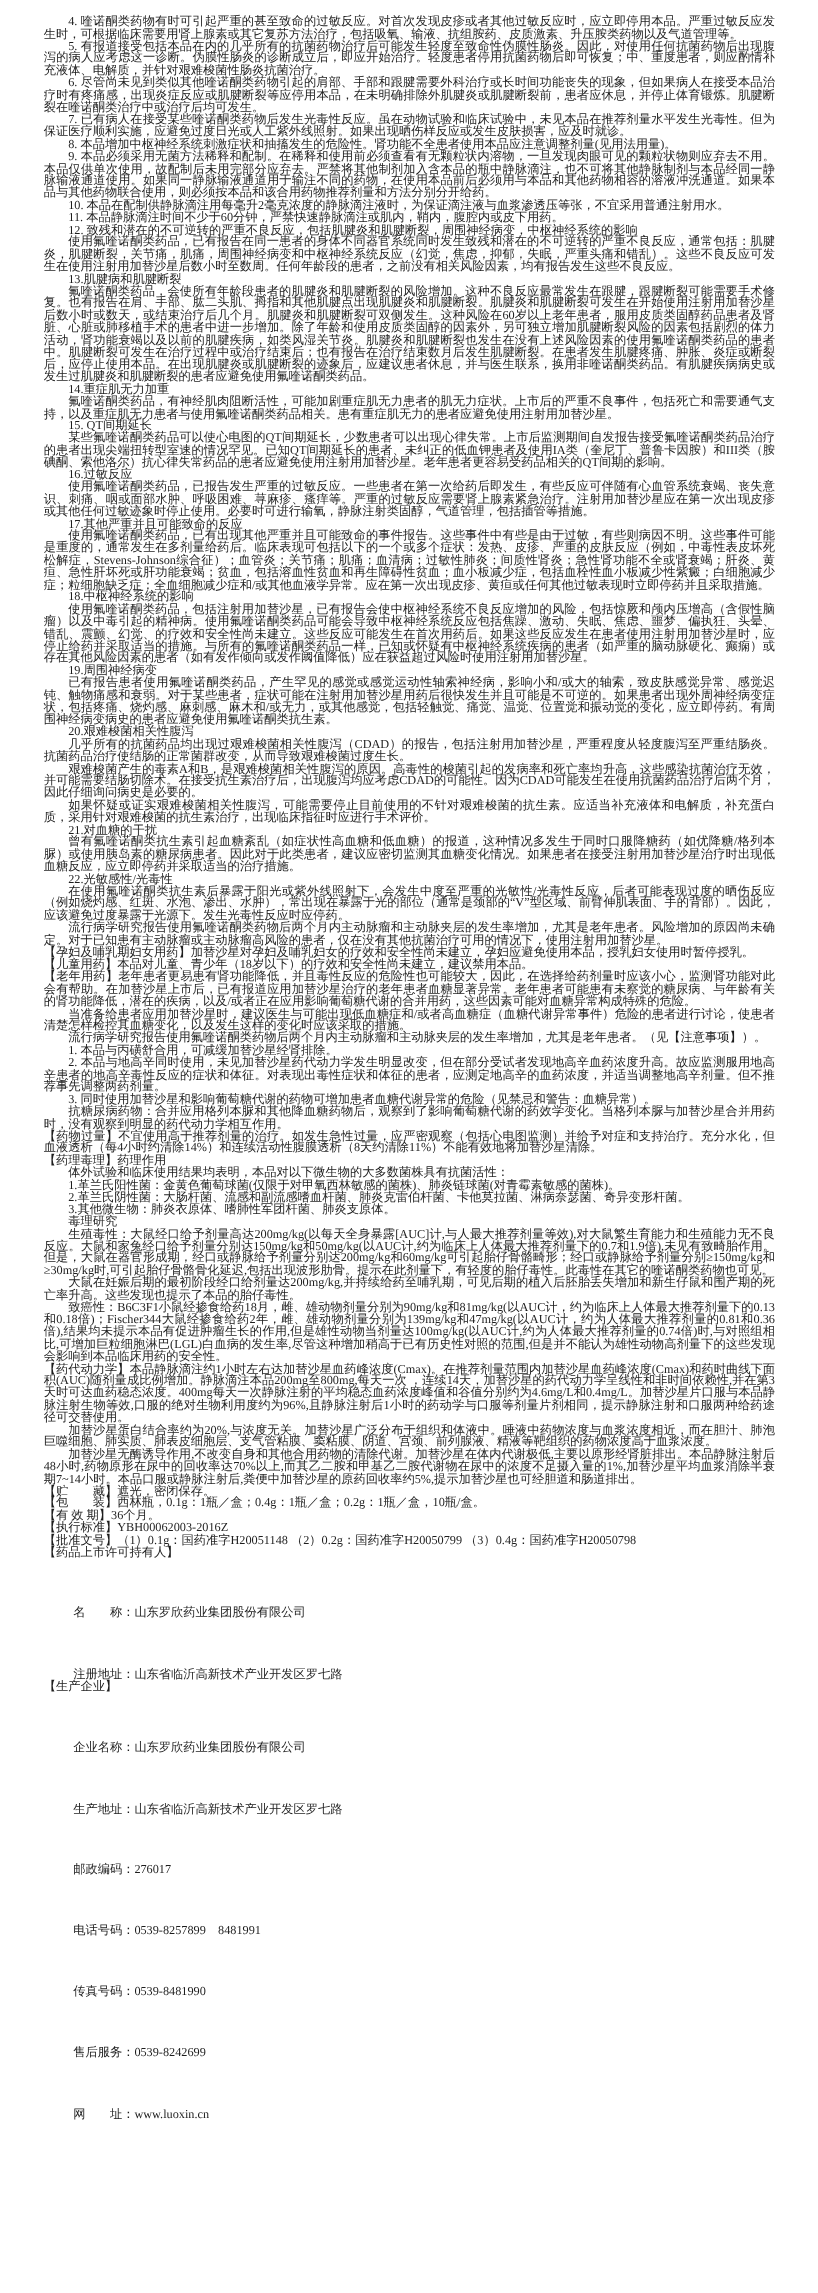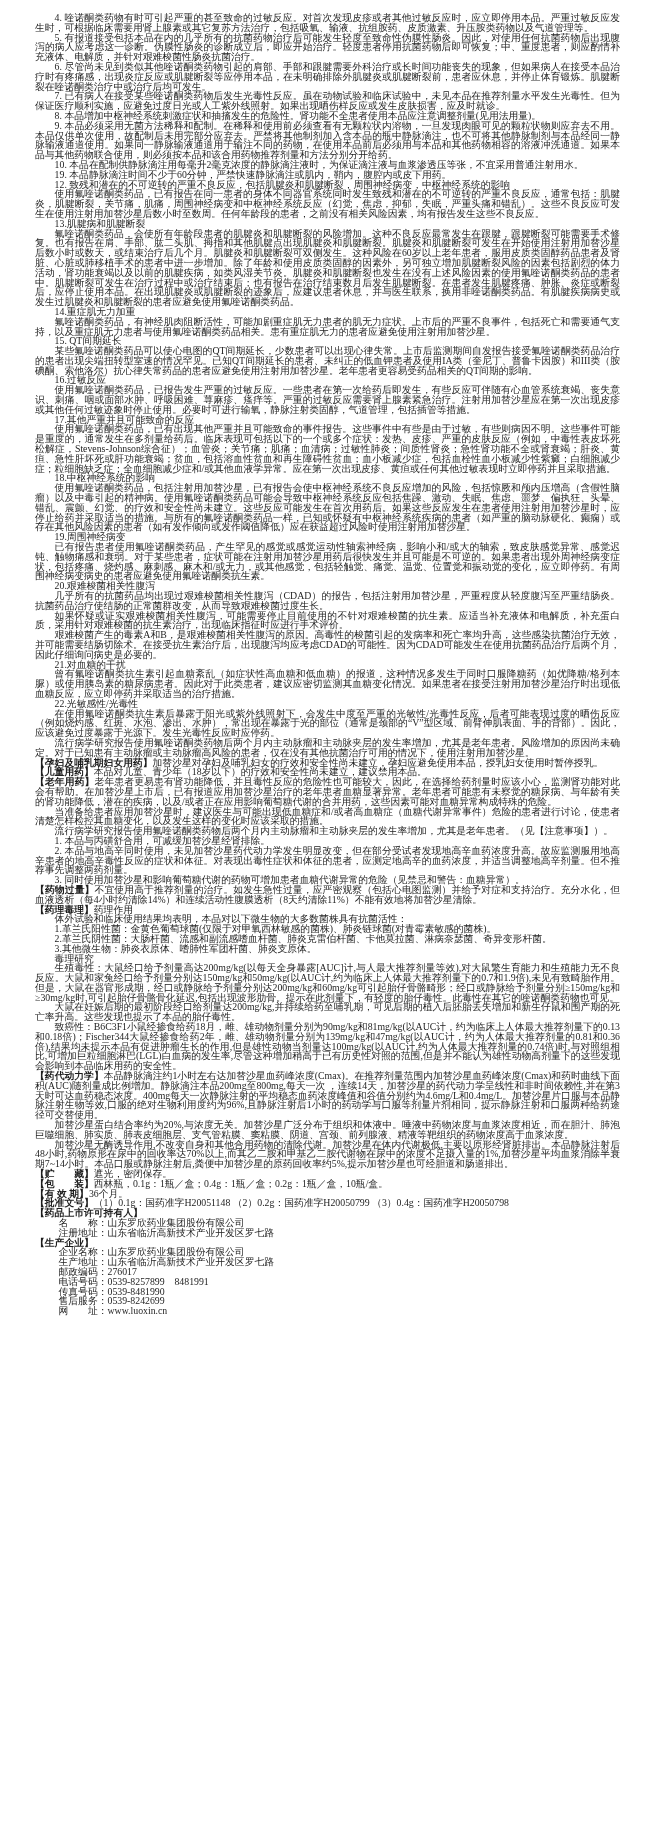--- a/index.html
+++ b/index.html
@@ -5,84 +5,86 @@
   html,body{margin:0;padding:0;background:#ffffff;}
   body{
     width:654px;height:1834px;box-sizing:border-box;
     padding:13px 34px 0 35px;
     font-family:"Liberation Serif","DejaVu Serif",serif;
     font-size:9.8px;line-height:9.8px;color:#1d1d1d;
     overflow:hidden;
   }
   #doc p{margin:0;text-align:justify;word-break:break-all;}
   #doc p.ind{text-indent:2em;}
-  #doc p.c{ text-indent:2.4em;}
-  #doc b{font-weight:bold;}
+  #doc p.c{ text-indent:2.4em;margin-top:39px;}
+  #doc b{font-weight:normal;}
 </style>
 </head>
 <body>
 
 <div id="doc">
     <p class="ind">4. 喹诺酮类药物有时可引起严重的甚至致命的过敏反应。对首次发现皮疹或者其他过敏反应时，应立即停用本品。严重过敏反应发生时，可根据临床需要用肾上腺素或其它复苏方法治疗，包括吸氧、输液、抗组胺药、皮质激素、升压胺类药物以及气道管理等。</p>
     <p class="ind">5. 有报道接受包括本品在内的几乎所有的抗菌药物治疗后可能发生轻度至致命性伪膜性肠炎。因此，对使用任何抗菌药物后出现腹泻的病人应考虑这一诊断。伪膜性肠炎的诊断成立后，即应开始治疗。轻度患者停用抗菌药物后即可恢复；中、重度患者，则应酌情补充液体、电解质，并针对艰难梭菌性肠炎抗菌治疗。</p>
     <p class="ind">6. 尽管尚未见到类似其他喹诺酮类药物引起的肩部、手部和跟腱需要外科治疗或长时间功能丧失的现象，但如果病人在接受本品治疗时有疼痛感，出现炎症反应或肌腱断裂等应停用本品，在未明确排除外肌腱炎或肌腱断裂前，患者应休息，并停止体育锻炼。肌腱断裂在喹诺酮类治疗中或治疗后均可发生。</p>
     <p class="ind">7. 已有病人在接受某些喹诺酮类药物后发生光毒性反应。虽在动物试验和临床试验中，未见本品在推荐剂量水平发生光毒性。但为保证医疗顺利实施，应避免过度日光或人工紫外线照射。如果出现晒伤样反应或发生皮肤损害，应及时就诊。</p>
     <p class="ind">8. 本品增加中枢神经系统刺激症状和抽搐发生的危险性。肾功能不全患者使用本品应注意调整剂量(见用法用量)。</p>
     <p class="ind">9. 本品必须采用无菌方法稀释和配制。在稀释和使用前必须查看有无颗粒状内溶物，一旦发现肉眼可见的颗粒状物则应弃去不用。本品仅供单次使用，故配制后未用完部分应弃去。严禁将其他制剂加入含本品的瓶中静脉滴注，也不可将其他静脉制剂与本品经同一静脉输液通道使用。如果同一静脉输液通道用于输注不同的药物，在使用本品前后必须用与本品和其他药物相容的溶液冲洗通道。如果本品与其他药物联合使用，则必须按本品和该合用药物推荐剂量和方法分别分开给药。</p>
     <p class="ind">10. 本品在配制供静脉滴注用每毫升2毫克浓度的静脉滴注液时，为保证滴注液与血浆渗透压等张，不宜采用普通注射用水。</p>
-    <p class="ind">19. 本品静脉滴注时间不少于60分钟，严禁快速静脉滴注或肌内，鞘内，腹腔内或皮下用药。</p>
+    <p class="ind">11. 本品静脉滴注时间不少于60分钟，严禁快速静脉滴注或肌内，鞘内，腹腔内或皮下用药。</p>
     <p class="ind">12. 致残和潜在的不可逆转的严重不良反应，包括肌腱炎和肌腱断裂，周围神经病变，中枢神经系统的影响</p>
     <p class="ind">使用氟喹诺酮类药品，已有报告在同一患者的身体不同器官系统同时发生致残和潜在的不可逆转的严重不良反应，通常包括：肌腱炎，肌腱断裂，关节痛，肌痛，周围神经病变和中枢神经系统反应（幻觉，焦虑，抑郁，失眠，严重头痛和错乱）。这些不良反应可发生在使用注射用加替沙星后数小时至数周。任何年龄段的患者，之前没有相关风险因素，均有报告发生这些不良反应。</p>
     <p class="ind">13.肌腱病和肌腱断裂</p>
     <p class="ind">氟喹诺酮类药品，会使所有年龄段患者的肌腱炎和肌腱断裂的风险增加。这种不良反应最常发生在跟腱，跟腱断裂可能需要手术修复。也有报告在肩、手部、肱二头肌、拇指和其他肌腱点出现肌腱炎和肌腱断裂。肌腱炎和肌腱断裂可发生在开始使用注射用加替沙星后数小时或数天，或结束治疗后几个月。肌腱炎和肌腱断裂可双侧发生。这种风险在60岁以上老年患者，服用皮质类固醇药品患者及肾脏、心脏或肺移植手术的患者中进一步增加。除了年龄和使用皮质类固醇的因素外，另可独立增加肌腱断裂风险的因素包括剧烈的体力活动，肾功能衰竭以及以前的肌腱疾病，如类风湿关节炎。肌腱炎和肌腱断裂也发生在没有上述风险因素的使用氟喹诺酮类药品的患者中。肌腱断裂可发生在治疗过程中或治疗结束后；也有报告在治疗结束数月后发生肌腱断裂。在患者发生肌腱疼痛、肿胀、炎症或断裂后，应停止使用本品。在出现肌腱炎或肌腱断裂的迹象后，应建议患者休息，并与医生联系，换用非喹诺酮类药品。有肌腱疾病病史或发生过肌腱炎和肌腱断裂的患者应避免使用氟喹诺酮类药品。</p>
     <p class="ind">14.重症肌无力加重</p>
     <p class="ind">氟喹诺酮类药品，有神经肌肉阻断活性，可能加剧重症肌无力患者的肌无力症状。上市后的严重不良事件，包括死亡和需要通气支持，以及重症肌无力患者与使用氟喹诺酮类药品相关。患有重症肌无力的患者应避免使用注射用加替沙星。</p>
     <p class="ind">15. QT间期延长</p>
     <p class="ind">某些氟喹诺酮类药品可以使心电图的QT间期延长，少数患者可以出现心律失常。上市后监测期间自发报告接受氟喹诺酮类药品治疗的患者出现尖端扭转型室速的情况罕见。已知QT间期延长的患者、未纠正的低血钾患者及使用IA类（奎尼丁、普鲁卡因胺）和III类（胺碘酮、索他洛尔）抗心律失常药品的患者应避免使用注射用加替沙星。老年患者更容易受药品相关的QT间期的影响。</p>
     <p class="ind">16.过敏反应</p>
     <p class="ind">使用氟喹诺酮类药品，已报告发生严重的过敏反应。一些患者在第一次给药后即发生，有些反应可伴随有心血管系统衰竭、丧失意识、刺痛、咽或面部水肿、呼吸困难、荨麻疹、瘙痒等。严重的过敏反应需要肾上腺素紧急治疗。注射用加替沙星应在第一次出现皮疹或其他任何过敏迹象时停止使用。必要时可进行输氧，静脉注射类固醇，气道管理，包括插管等措施。</p>
     <p class="ind">17.其他严重并且可能致命的反应</p>
     <p class="ind">使用氟喹诺酮类药品，已有出现其他严重并且可能致命的事件报告。这些事件中有些是由于过敏，有些则病因不明。这些事件可能是重度的，通常发生在多剂量给药后。临床表现可包括以下的一个或多个症状：发热、皮疹、严重的皮肤反应（例如，中毒性表皮坏死松解症，Stevens-Johnson综合征）；血管炎；关节痛；肌痛；血清病；过敏性肺炎；间质性肾炎；急性肾功能不全或肾衰竭；肝炎、黄疸、急性肝坏死或肝功能衰竭；贫血，包括溶血性贫血和再生障碍性贫血；血小板减少症，包括血栓性血小板减少性紫癜；白细胞减少症；粒细胞缺乏症；全血细胞减少症和/或其他血液学异常。应在第一次出现皮疹、黄疸或任何其他过敏表现时立即停药并且采取措施。</p>
     <p class="ind">18.中枢神经系统的影响</p>
     <p class="ind">使用氟喹诺酮类药品，包括注射用加替沙星，已有报告会使中枢神经系统不良反应增加的风险，包括惊厥和颅内压增高（含假性脑瘤）以及中毒引起的精神病。使用氟喹诺酮类药品可能会导致中枢神经系统反应包括焦躁、激动、失眠、焦虑、噩梦、偏执狂、头晕、错乱、震颤、幻觉、的疗效和安全性尚未建立。这些反应可能发生在首次用药后。如果这些反应发生在患者使用注射用加替沙星时，应停止给药并采取适当的措施。与所有的氟喹诺酮类药品一样，已知或怀疑有中枢神经系统疾病的患者（如严重的脑动脉硬化、癫痫）或存在其他风险因素的患者（如有发作倾向或发作阈值降低）应在获益超过风险时使用注射用加替沙星。</p>
     <p class="ind">19.周围神经病变</p>
     <p class="ind">已有报告患者使用氟喹诺酮类药品，产生罕见的感觉或感觉运动性轴索神经病，影响小和/或大的轴索，致皮肤感觉异常、感觉迟钝、触物痛感和衰弱。对于某些患者，症状可能在注射用加替沙星用药后很快发生并且可能是不可逆的。如果患者出现外周神经病变症状，包括疼痛、烧灼感、麻刺感、麻木和/或无力，或其他感觉，包括轻触觉、痛觉、温觉、位置觉和振动觉的变化，应立即停药。有周围神经病变病史的患者应避免使用氟喹诺酮类抗生素。</p>
     <p class="ind">20.艰难梭菌相关性腹泻</p>
     <p class="ind">几乎所有的抗菌药品均出现过艰难梭菌相关性腹泻（CDAD）的报告，包括注射用加替沙星，严重程度从轻度腹泻至严重结肠炎。抗菌药品治疗使结肠的正常菌群改变，从而导致艰难梭菌过度生长。</p>
+    <p class="ind">艰难梭菌产生的毒素A和B，是艰难梭菌相关性腹泻的原因。高毒性的梭菌引起的发病率和死亡率均升高，这些感染抗菌治疗无效，并可能需要结肠切除术。在接受抗生素治疗后，出现腹泻均应考虑CDAD的可能性。因为CDAD可能发生在使用抗菌药品治疗后两个月，因此仔细询问病史是必要的。</p>
     <p class="ind">如果怀疑或证实艰难梭菌相关性腹泻，可能需要停止目前使用的不针对艰难梭菌的抗生素。应适当补充液体和电解质，补充蛋白质，采用针对艰难梭菌的抗生素治疗，出现临床指征时应进行手术评价。</p>
-    <p class="ind">艰难梭菌产生的毒素A和B，是艰难梭菌相关性腹泻的原因。高毒性的梭菌引起的发病率和死亡率均升高，这些感染抗菌治疗无效，并可能需要结肠切除术。在接受抗生素治疗后，出现腹泻均应考虑CDAD的可能性。因为CDAD可能发生在使用抗菌药品治疗后两个月，因此仔细询问病史是必要的。</p>
     <p class="ind">21.对血糖的干扰</p>
     <p class="ind">曾有氟喹诺酮类抗生素引起血糖紊乱（如症状性高血糖和低血糖）的报道，这种情况多发生于同时口服降糖药（如优降糖/格列本脲）或使用胰岛素的糖尿病患者。因此对于此类患者，建议应密切监测其血糖变化情况。如果患者在接受注射用加替沙星治疗时出现低血糖反应，应立即停药并采取适当的治疗措施。</p>
     <p class="ind">22.光敏感性/光毒性</p>
     <p class="ind">在使用氟喹诺酮类抗生素后暴露于阳光或紫外线照射下，会发生中度至严重的光敏性/光毒性反应，后者可能表现过度的晒伤反应（例如烧灼感、红斑、水泡、渗出、水肿），常出现在暴露于光的部位（通常是颈部的“V”型区域、前臂伸肌表面、手的背部）。因此，应该避免过度暴露于光源下。发生光毒性反应时应停药。</p>
     <p class="ind">流行病学研究报告使用氟喹诺酮类药物后两个月内主动脉瘤和主动脉夹层的发生率增加，尤其是老年患者。风险增加的原因尚未确定。对于已知患有主动脉瘤或主动脉瘤高风险的患者，仅在没有其他抗菌治疗可用的情况下，使用注射用加替沙星。</p>
     <p><b>【孕妇及哺乳期妇女用药】</b>加替沙星对孕妇及哺乳妇女的疗效和安全性尚未建立，孕妇应避免使用本品，授乳妇女使用时暂停授乳。</p>
     <p><b>【儿童用药】</b>本品对儿童、青少年（18岁以下）的疗效和安全性尚未建立，建议禁用本品。</p>
     <p><b>【老年用药】</b>老年患者更易患有肾功能降低，并且毒性反应的危险性也可能较大，因此，在选择给药剂量时应该小心，监测肾功能对此会有帮助。在加替沙星上市后，已有报道应用加替沙星治疗的老年患者血糖显著异常。老年患者可能患有未察觉的糖尿病、与年龄有关的肾功能降低，潜在的疾病，以及/或者正在应用影响葡萄糖代谢的合并用药，这些因素可能对血糖异常构成特殊的危险。</p>
     <p class="ind">当准备给患者应用加替沙星时，建议医生与可能出现低血糖症和/或者高血糖症（血糖代谢异常事件）危险的患者进行讨论，使患者清楚怎样检控其血糖变化，以及发生这样的变化时应该采取的措施。</p>
     <p class="ind">流行病学研究报告使用氟喹诺酮类药物后两个月内主动脉瘤和主动脉夹层的发生率增加，尤其是老年患者。（见【注意事项】）。</p>
     <p class="ind">1. 本品与丙磺舒合用，可减缓加替沙星经肾排除。</p>
     <p class="ind">2. 本品与地高辛同时使用，未见加替沙星药代动力学发生明显改变，但在部分受试者发现地高辛血药浓度升高。故应监测服用地高辛患者的地高辛毒性反应的症状和体征。对表现出毒性症状和体征的患者，应测定地高辛的血药浓度，并适当调整地高辛剂量。但不推荐事先调整两药剂量。</p>
     <p class="ind">3. 同时使用加替沙星和影响葡萄糖代谢的药物可增加患者血糖代谢异常的危险（见禁忌和警告：血糖异常）。</p>
+    <p class="ind">抗糖尿病药物：合并应用格列本脲和其他降血糖药物后，观察到了影响葡萄糖代谢的药效学变化。当格列本脲与加替沙星合并用药时，没有观察到明显的药代动力学相互作用。</p>
     <p><b>【药物过量】</b>不宜使用高于推荐剂量的治疗。如发生急性过量，应严密观察（包括心电图监测）并给予对症和支持治疗。充分水化，但血液透析（每4小时约清除14%）和连续活动性腹膜透析（8天约清除11%）不能有效地将加替沙星清除。</p>
     <p><b>【药理毒理】</b>药理作用</p>
     <p class="ind">体外试验和临床使用结果均表明，本品对以下微生物的大多数菌株具有抗菌活性：</p>
     <p class="ind">1.革兰氏阳性菌：金黄色葡萄球菌(仅限于对甲氧西林敏感的菌株)、肺炎链球菌(对青霉素敏感的菌株)。</p>
     <p class="ind">2.革兰氏阴性菌：大肠杆菌、流感和副流感嗜血杆菌、肺炎克雷伯杆菌、卡他莫拉菌、淋病奈瑟菌、奇异变形杆菌。</p>
     <p class="ind">3.其他微生物：肺炎衣原体、嗜肺性军团杆菌、肺炎支原体。</p>
     <p class="ind">毒理研究</p>
     <p class="ind">生殖毒性：大鼠经口给予剂量高达200mg/kg(以每天全身暴露[AUC]计,与人最大推荐剂量等效),对大鼠繁生育能力和生殖能力无不良反应。大鼠和家兔经口给予剂量分别达150mg/kg和50mg/kg(以AUC计,约为临床上人体最大推荐剂量下的0.7和1.9倍),未见有致畸胎作用。但是，大鼠在器官形成期，经口或静脉给予剂量分别达200mg/kg和60mg/kg可引起胎仔骨骼畸形；经口或静脉给予剂量分别≥150mg/kg和≥30mg/kg时,可引起胎仔骨骼骨化延迟,包括出现波形肋骨。提示在此剂量下，有轻度的胎仔毒性。此毒性在其它的喹诺酮类药物也可见。</p>
     <p class="ind">大鼠在妊娠后期的最初阶段经口给剂量达200mg/kg,并持续给药至哺乳期，可见后期的植入后胚胎丢失增加和新生仔鼠和围产期的死亡率升高。这些发现也提示了本品的胎仔毒性。</p>
     <p class="ind">致癌性：B6C3F1小鼠经掺食给药18月，雌、雄动物剂量分别为90mg/kg和81mg/kg(以AUC计，约为临床上人体最大推荐剂量下的0.13和0.18倍)；Fischer344大鼠经掺食给药2年，雌、雄动物剂量分别为139mg/kg和47mg/kg(以AUC计，约为人体最大推荐剂量的0.81和0.36倍),结果均未提示本品有促进肿瘤生长的作用,但是雄性动物当剂量达100mg/kg(以AUC计,约为人体最大推荐剂量的0.74倍)时,与对照组相比,可增加巨粒细胞淋巴(LGL)白血病的发生率,尽管这种增加稍高于已有历史性对照的范围,但是并不能认为雄性动物高剂量下的这些发现会影响到本品临床用药的安全性。</p>
     <p><b>【药代动力学】</b>本品静脉滴注约1小时左右达加替沙星血药峰浓度(Cmax)。在推荐剂量范围内加替沙星血药峰浓度(Cmax)和药时曲线下面积(AUC)随剂量成比例增加。静脉滴注本品200mg至800mg,每天一次 ，连续14天，加替沙星的药代动力学呈线性和非时间依赖性,并在第3天时可达血药稳态浓度。400mg每天一次静脉注射的平均稳态血药浓度峰值和谷值分别约为4.6mg/L和0.4mg/L。加替沙星片口服与本品静脉注射生物等效,口服的绝对生物利用度约为96%,且静脉注射后1小时的药动学与口服等剂量片剂相同，提示静脉注射和口服两种给药途径可交替使用。</p>
     <p class="ind">加替沙星蛋白结合率约为20%,与浓度无关。加替沙星广泛分布于组织和体液中。唾液中药物浓度与血浆浓度相近，而在胆汁、肺泡巨噬细胞、肺实质、肺表皮细胞层、支气管粘膜、窦粘膜、阴道、宫颈、前列腺液、精液等靶组织的药物浓度高于血浆浓度。</p>
     <p class="ind">加替沙星无酶诱导作用,不改变自身和其他合用药物的清除代谢。加替沙星在体内代谢极低,主要以原形经肾脏排出。本品静脉注射后48小时,药物原形在尿中的回收率达70%以上,而其乙二胺和甲基乙二胺代谢物在尿中的浓度不足摄入量的1%,加替沙星平均血浆消除半衰期7~14小时。本品口服或静脉注射后,粪便中加替沙星的原药回收率约5%,提示加替沙星也可经胆道和肠道排出。</p>
     <p><b>【贮　　藏】</b>遮光，密闭保存。</p>
     <p><b>【包　　装】</b>西林瓶，0.1g：1瓶／盒；0.4g：1瓶／盒；0.2g：1瓶／盒，10瓶/盒。</p>
     <p><b>【有 效 期】</b>36个月。</p>
+    <p><b>【执行标准】</b>YBH00062003-2016Z</p>
     <p><b>【批准文号】</b>（1）0.1g：国药准字H20051148 （2）0.2g：国药准字H20050799 （3）0.4g：国药准字H20050798</p>
     <p><b>【药品上市许可持有人】</b></p>
     <p class="c">名　　称：山东罗欣药业集团股份有限公司</p>
     <p class="c">注册地址：山东省临沂高新技术产业开发区罗七路</p>
     <p><b>【生产企业】</b></p>
     <p class="c">企业名称：山东罗欣药业集团股份有限公司</p>
     <p class="c">生产地址：山东省临沂高新技术产业开发区罗七路</p>
     <p class="c">邮政编码：276017</p>
     <p class="c">电话号码：0539-8257899　8481991</p>
     <p class="c">传真号码：0539-8481990</p>

